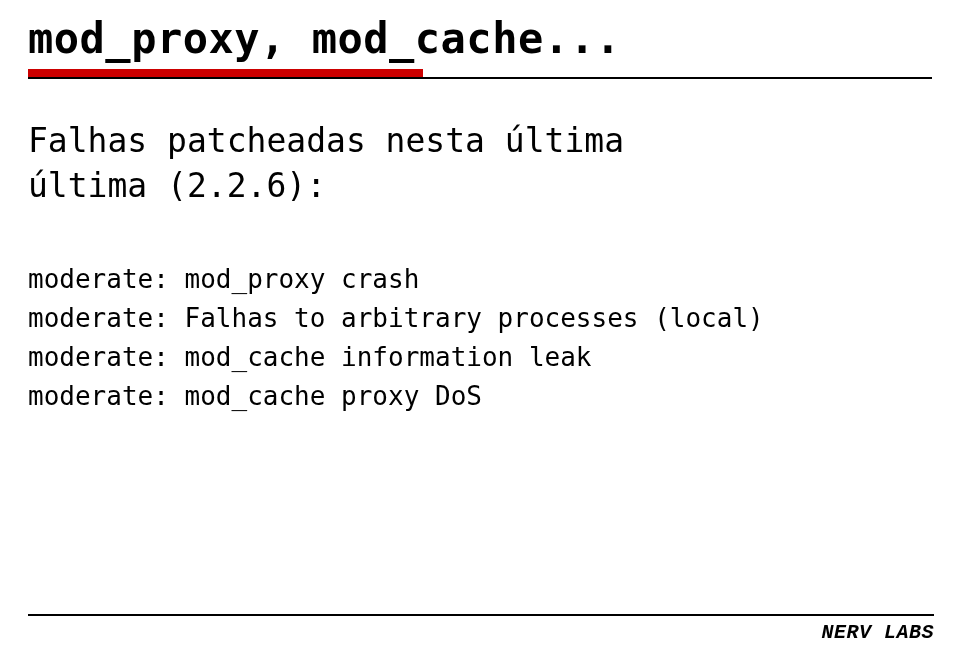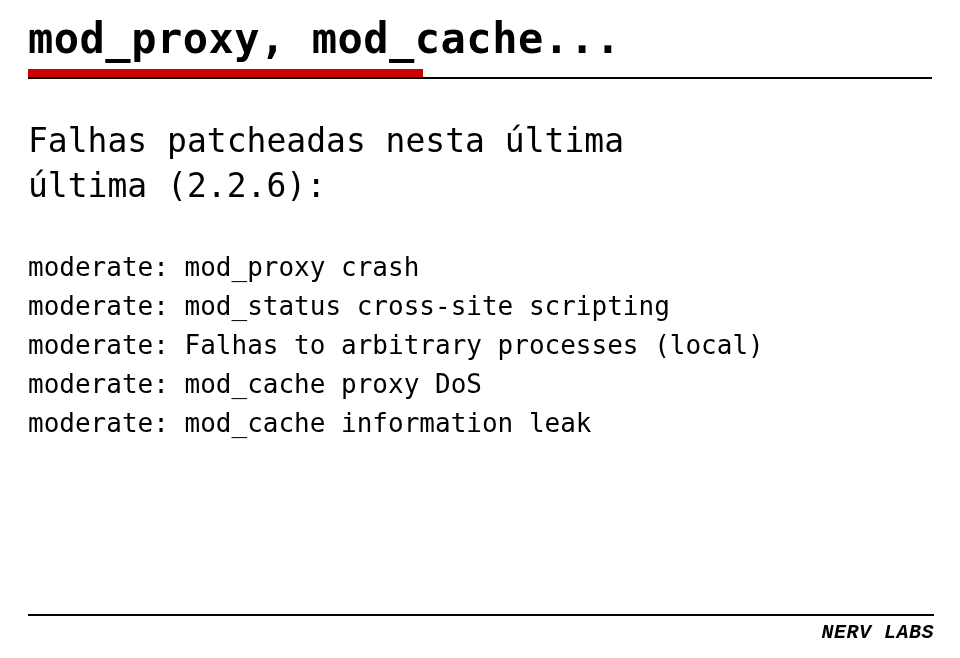--- a/index.html
+++ b/index.html
@@ -44,21 +44,21 @@
     position: absolute;
     left: 0;
     right: 0;
     top: 8px;
     border-top: 2px solid #000000;
   }
   .intro {
     font-family: "DejaVu Sans Mono", "Bitstream Vera Sans Mono", "Courier New", monospace;
     font-size: 33px;
     line-height: 1.35;
-    margin: 0 0 40px 0;
+    margin: 0 0 52px 0;
   }
   .items {
     font-family: "DejaVu Sans Mono", "Bitstream Vera Sans Mono", "Courier New", monospace;
     font-size: 26px;
     line-height: 1.5;
   }
   .footer {
     position: absolute;
     right: 26px;
     bottom: 14px;
@@ -88,22 +88,21 @@
     <div class="thin-rule"></div>
   </div>
 
   <p class="intro">
     <span>Falhas patcheadas nesta última</span><br>
     <span>última (2.2.6):</span>
   </p>
 
   <div class="items">
     <div>moderate: mod_proxy crash</div>
-    <div>moderate: mod_status cross-site scripting</div>
     <div>moderate: Falhas to arbitrary processes (local)</div>
+    <div>moderate: mod_cache information leak</div>
     <div>moderate: mod_cache proxy DoS</div>
-    <div>moderate: mod_cache information leak</div>
   </div>
 
   <div class="footer-rule"></div>
   <div class="footer">NERV LABS</div>
 
 </div>
 
 </body></html>

